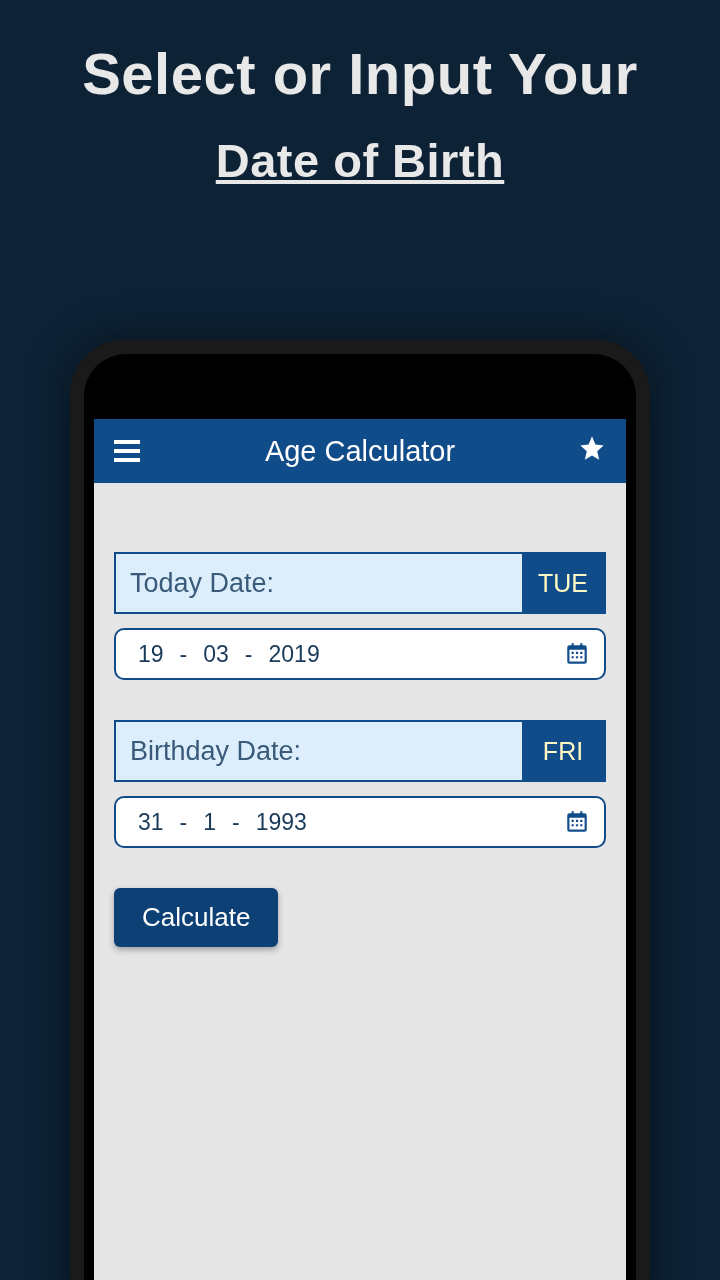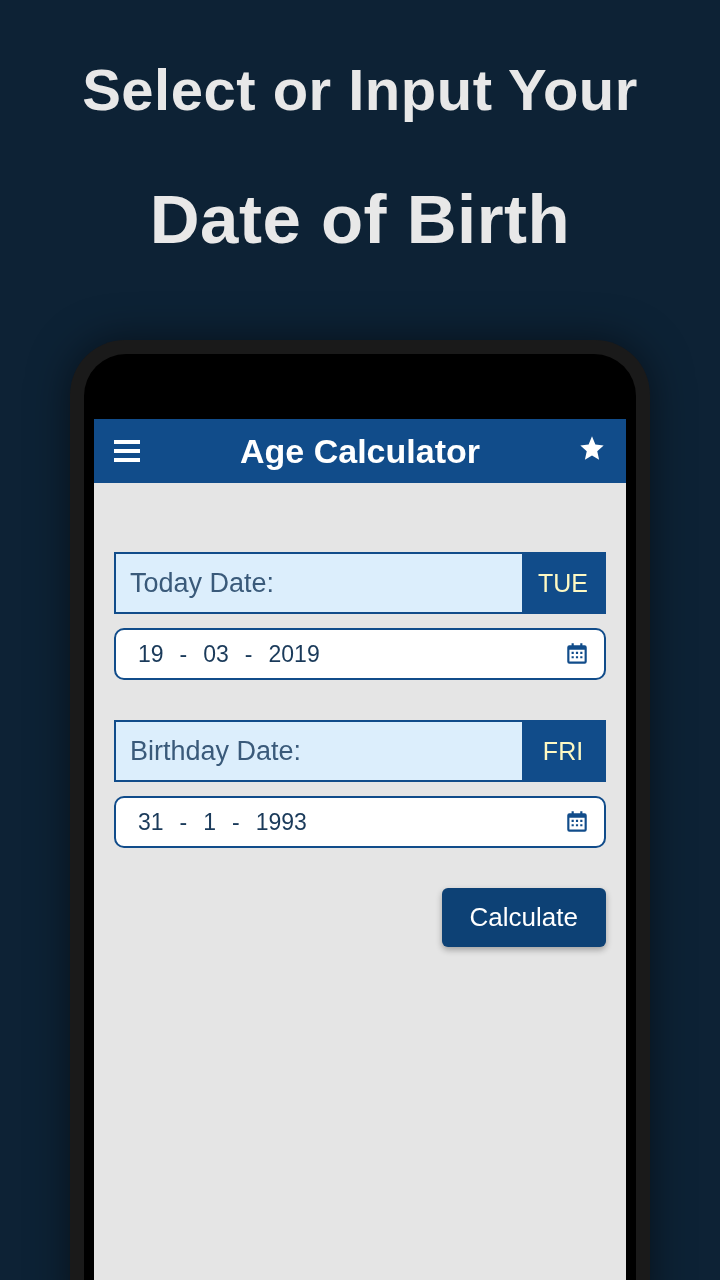--- a/index.html
+++ b/index.html
@@ -8,30 +8,31 @@
   height: 1280px;
   background: #0d2235;
   font-family: -apple-system, BlinkMacSystemFont, "Segoe UI", Arial, sans-serif;
   overflow: hidden;
   position: relative;
 }
 .headline {
   color: #e8e8e8;
   text-align: center;
   font-weight: 700;
-  padding-top: 56px;
+  padding-top: 40px;
 }
 .headline-line1 {
   font-size: 58px;
   letter-spacing: 0.5px;
 }
 .headline-line2 {
-  font-size: 69px;
-  margin-top: 57px;
+  font-size: 47px;
+  margin-top: 26px;
   letter-spacing: 0.5px;
+  text-decoration: underline;
 }
 .phone-frame {
   position: absolute;
   bottom: -40px;
   left: 50%;
   transform: translateX(-50%);
   width: 580px;
   height: 980px;
   background: #1a1a1a;
   border-radius: 55px 55px 0 0;
@@ -90,22 +91,22 @@
 .hamburger span {
   width: 26px;
   height: 4px;
   background: #fff;
   display: block;
 }
 .app-title {
   position: absolute;
   left: 50%;
   transform: translateX(-50%);
-  font-size: 34px;
-  font-weight: 700;
+  font-size: 29px;
+  font-weight: 400;
 }
 .star-icon {
   margin-left: auto;
   font-size: 28px;
   cursor: pointer;
 }
 .content {
   padding: 30px 20px;
 }
 .section {
@@ -152,21 +153,21 @@
 .date-sep { padding: 0 8px; color: #1a3a5a; }
 .calendar-icon {
   margin-left: auto;
   cursor: pointer;
 }
 .calendar-icon svg {
   display: block;
 }
 .buttons {
   display: flex;
-  justify-content: flex-end;
+  justify-content: flex-start;
   gap: 25px;
   margin-top: 30px;
 }
 .btn {
   background: #0d4175;
   color: #fff;
   border: none;
   border-radius: 6px;
   font-size: 26px;
   padding: 14px 28px;

